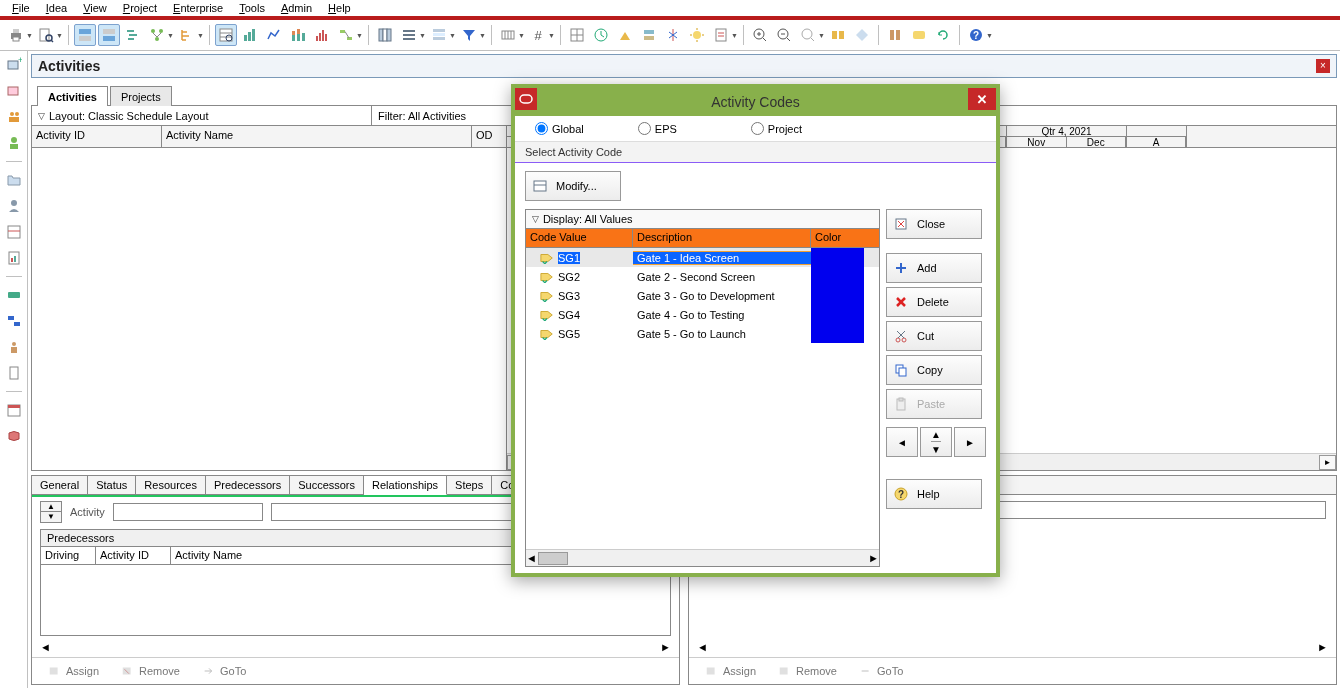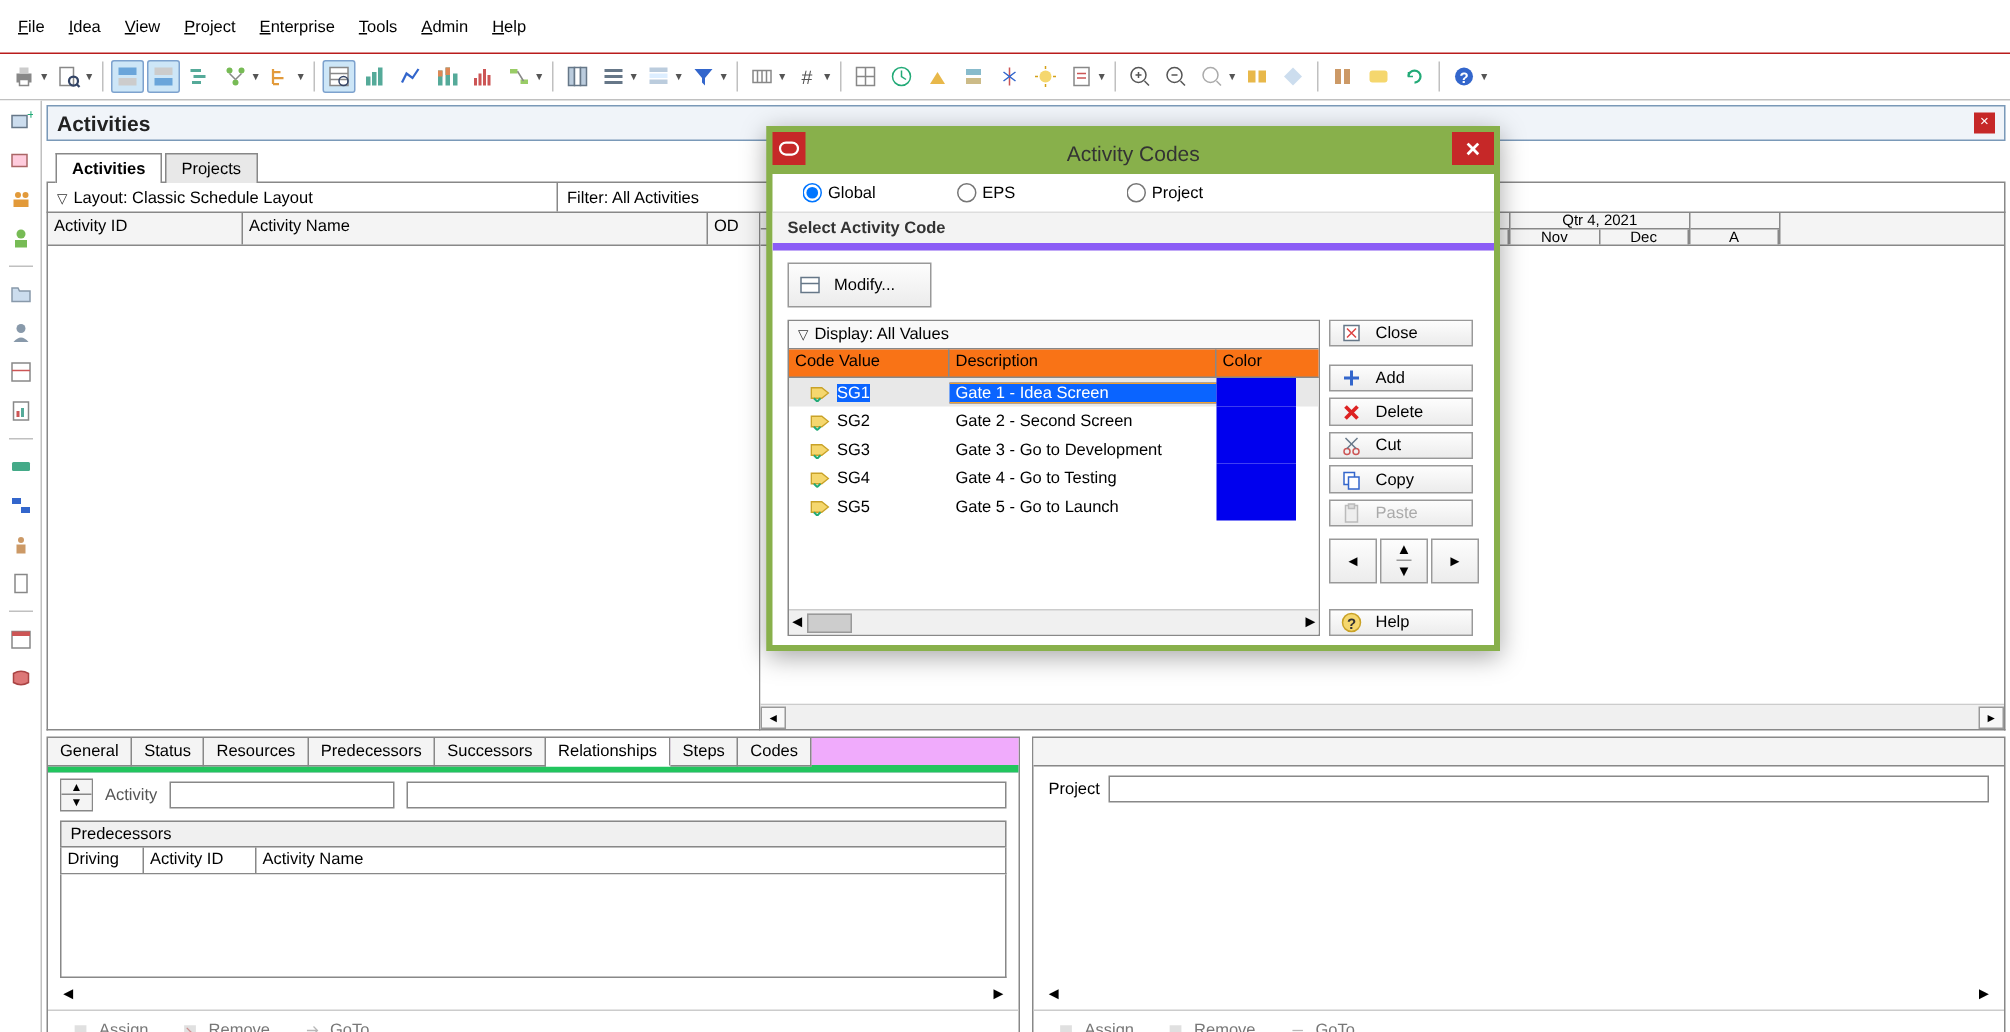--- a/index.html
+++ b/index.html
@@ -1,18 +1,18 @@
 <!DOCTYPE html>
 <html><head>
 <meta charset="utf-8">
 <style>
 html,body{margin:0;padding:0;width:1340px;height:688px;font-family:Tahoma,Arial,sans-serif;font-size:11px;background:#fff;overflow:hidden;color:#000}
 *{box-sizing:border-box}
 
-.menubar{display:flex;align-items:center;height:36px;padding:0 4px;background:#fff;border-bottom:1px solid #b91c1c}
+.menubar{display:flex;align-items:center;height:20px;padding:0 4px;background:#fff;border-bottom:4px solid #b91c1c}
 .menubar span{padding:2px 8px;cursor:default}
 .menubar span:first-letter{text-decoration:underline}
 
 .toolbars{display:flex;align-items:center;height:31px;padding:2px 4px;background:#fff;border-bottom:1px solid #c0c0c0;gap:0}
 .tbtn{width:22px;height:22px;display:inline-flex;align-items:center;justify-content:center;margin:0 1px;border:1px solid transparent;border-radius:2px}
 .tbtn.active{border-color:#7da2ce;background:#cde6f7}
 .tsep{width:1px;height:20px;background:#c0c0c0;margin:0 4px}
 .tbtn svg{width:16px;height:16px}
 .dropdown-arrow{width:7px;display:inline-flex;align-items:center;justify-content:center;font-size:7px;color:#555;margin-left:-2px;margin-right:1px}
 
@@ -46,21 +46,21 @@
 .gh-q .qtop{border-bottom:1px solid #888;height:11px;line-height:11px;font-size:10px}
 .gh-q .months{display:flex;height:11px}
 .gh-q .months span{flex:1;border-right:1px solid #888;font-size:10px;line-height:11px;text-align:center}
 .ganttbody{flex:1;background:#fff;position:relative}
 .hscroll{height:17px;background:#f0f0f0;border-top:1px solid #ccc;display:flex;align-items:center}
 .hscroll .arrow-btn{width:17px;height:15px;border:1px solid #999;background:#f8f8f8;display:flex;align-items:center;justify-content:center;font-size:8px}
 .hscroll .track{flex:1}
 
 .bottom{flex:0 0 210px;display:flex;gap:8px;margin-top:4px}
 .detail-pane{flex:1;border:1px solid #888;display:flex;flex-direction:column;min-width:0}
-.dtabs{display:flex;flex-wrap:wrap;background:#f0abfc;border-bottom:5px solid #22c55e}
+.dtabs{display:flex;flex-wrap:wrap;background:#22c55e;border-bottom:3px solid #22c55e}
 .dtab{padding:3px 8px;border-right:1px solid #888;border-bottom:1px solid #888;margin-bottom:-1px;background:#f4f4f4}
 .dtab.active{background:#fff;border-bottom-color:#fff}
 .act-row{display:flex;align-items:center;gap:8px;padding:4px 8px}
 .spin-v{width:22px;display:flex;flex-direction:column;border:1px solid #888}
 .spin-v div{height:10px;text-align:center;font-size:8px;line-height:10px;background:#f4f4f4}
 .spin-v div:first-child{border-bottom:1px solid #888}
 .act-row label{color:#555}
 .act-row input{flex:0 0 140px;height:18px;border:1px solid #888;background:#fff;padding:0 3px;font-family:inherit;font-size:11px}
 .act-row input.wide{flex:1}
 .sub-title{background:#f0f0f0;border:1px solid #888;margin:2px 8px 0;padding:2px 6px}
@@ -68,29 +68,29 @@
 .sub-cols div{border-right:1px solid #888;padding:2px 4px}
 .sub-body{flex:1;border:1px solid #888;border-top:none;margin:0 8px 0;background:#fff;min-height:40px}
 .pane-hscroll{height:17px;margin:2px 8px 2px;display:flex;align-items:center}
 .btn-row{display:flex;gap:6px;padding:4px 8px;border-top:1px solid #ccc}
 .flat-btn{display:flex;align-items:center;gap:4px;padding:2px 8px;color:#777}
 .flat-btn svg{width:14px;height:14px;opacity:.6}
 
 .proj-row{display:flex;align-items:center;gap:6px;padding:6px 10px}
 .proj-row input{flex:1;height:18px;border:1px solid #888;background:#fff}
 
-.dialog{position:absolute;left:511px;top:84px;width:489px;height:350px;border:4px solid #88b04b;background:#88b04b;box-shadow:0 4px 16px rgba(0,0,0,.35);display:flex;flex-direction:column;z-index:100}
+.dialog{position:absolute;left:511px;top:84px;width:489px;height:493px;border:4px solid #88b04b;background:#88b04b;box-shadow:0 4px 16px rgba(0,0,0,.35);display:flex;flex-direction:column;z-index:100}
 .dlg-title{height:28px;display:flex;align-items:center;justify-content:center;position:relative;color:#333;font-size:14px}
 .dlg-title .oracle{position:absolute;left:0;top:0;width:22px;height:22px;background:#c62828;display:flex;align-items:center;justify-content:center}
 .dlg-title .oracle svg{width:14px;height:10px}
 .dlg-title .close{position:absolute;right:0;top:0;width:28px;height:22px;background:#c62828;color:#fff;display:flex;align-items:center;justify-content:center;font-size:13px;font-weight:bold}
 .dlg-body{flex:1;background:#fff;display:flex;flex-direction:column;overflow:hidden}
 .dlg-radios{display:flex;gap:24px;padding:6px 20px;align-items:center;border-bottom:1px solid #ddd}
 .dlg-radios label{display:flex;align-items:center;gap:4px}
-.dlg-sel{padding:4px 10px;background:#f3f3f3;border-bottom:5px solid #8b5cf6;font-weight:bold;color:#333}
+.dlg-sel{padding:4px 10px;background:#f3f3f3;border-bottom:1px solid #8b5cf6;font-weight:normal;color:#333}
 .dlg-row2{display:flex;align-items:center;gap:12px;padding:8px 10px}
 .dlg-row2 select{flex:1;height:22px;border:1px solid #888;background:#fff;font-family:inherit;font-size:11px}
 .dlg-btn{width:96px;height:30px;border:1px solid #999;background:linear-gradient(#fdfdfd,#ececec);display:flex;align-items:center;padding:0 6px;gap:8px;justify-content:flex-start}
 .dlg-btn .lbl{flex:1;}
 .dlg-btn svg{width:16px;height:16px}
 .dlg-content{flex:1;display:flex;overflow:hidden;padding:0 10px 6px}
 .dlg-list-wrap{flex:1;border:1px solid #888;display:flex;flex-direction:column;min-width:0}
 .dlg-display{height:19px;border-bottom:1px solid #888;padding:2px 6px;display:flex;align-items:center;gap:4px;background:#f9f9f9}
 .dlg-cols{display:flex;height:19px;border-bottom:1px solid #888;background:#f97316}
 .dlg-cols div{border-right:1px solid #888;padding:2px 4px}

